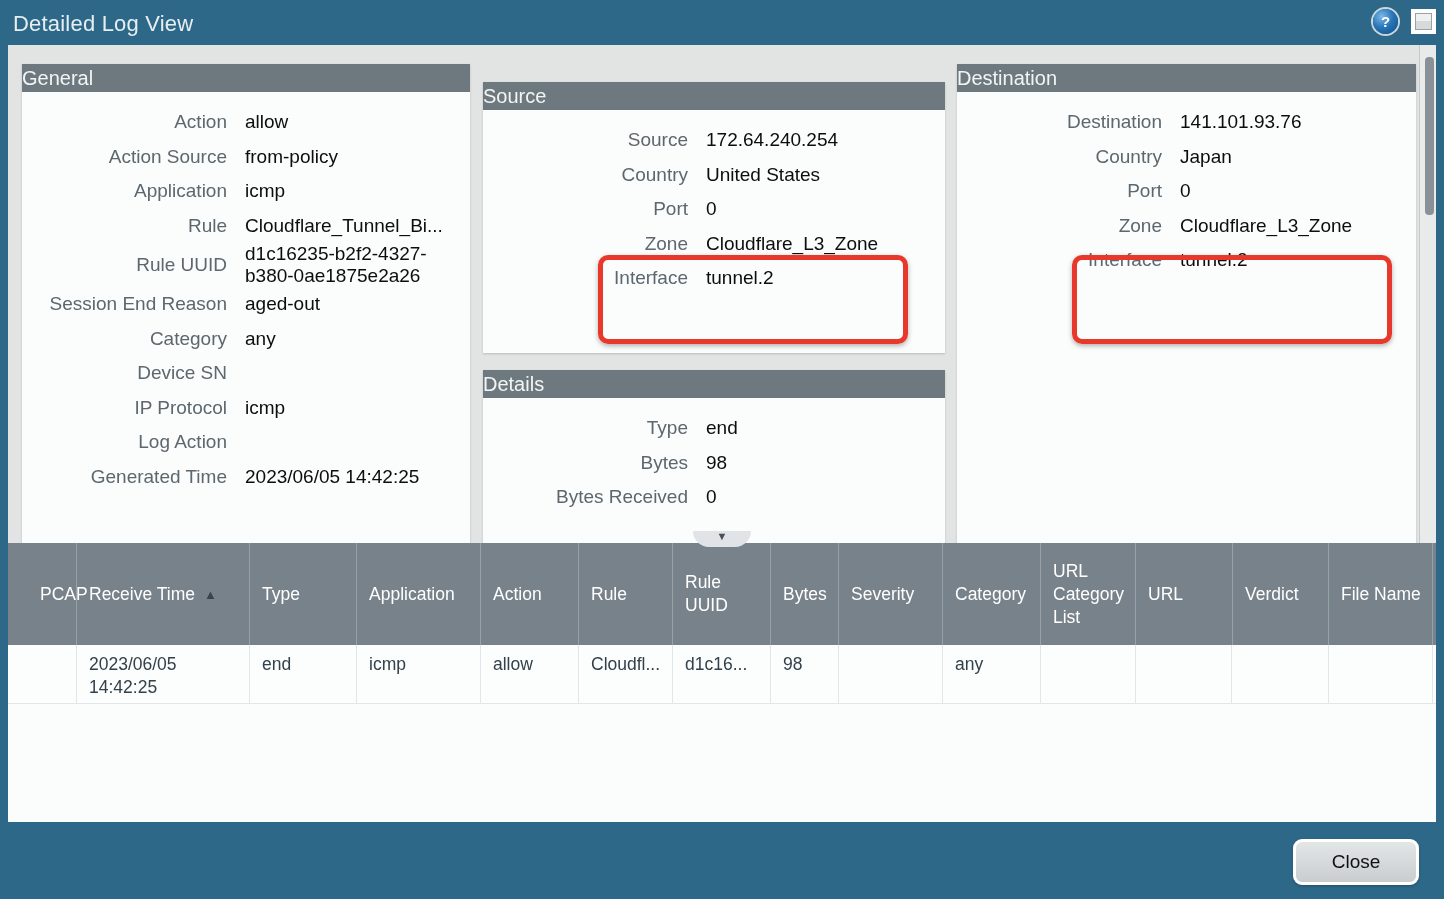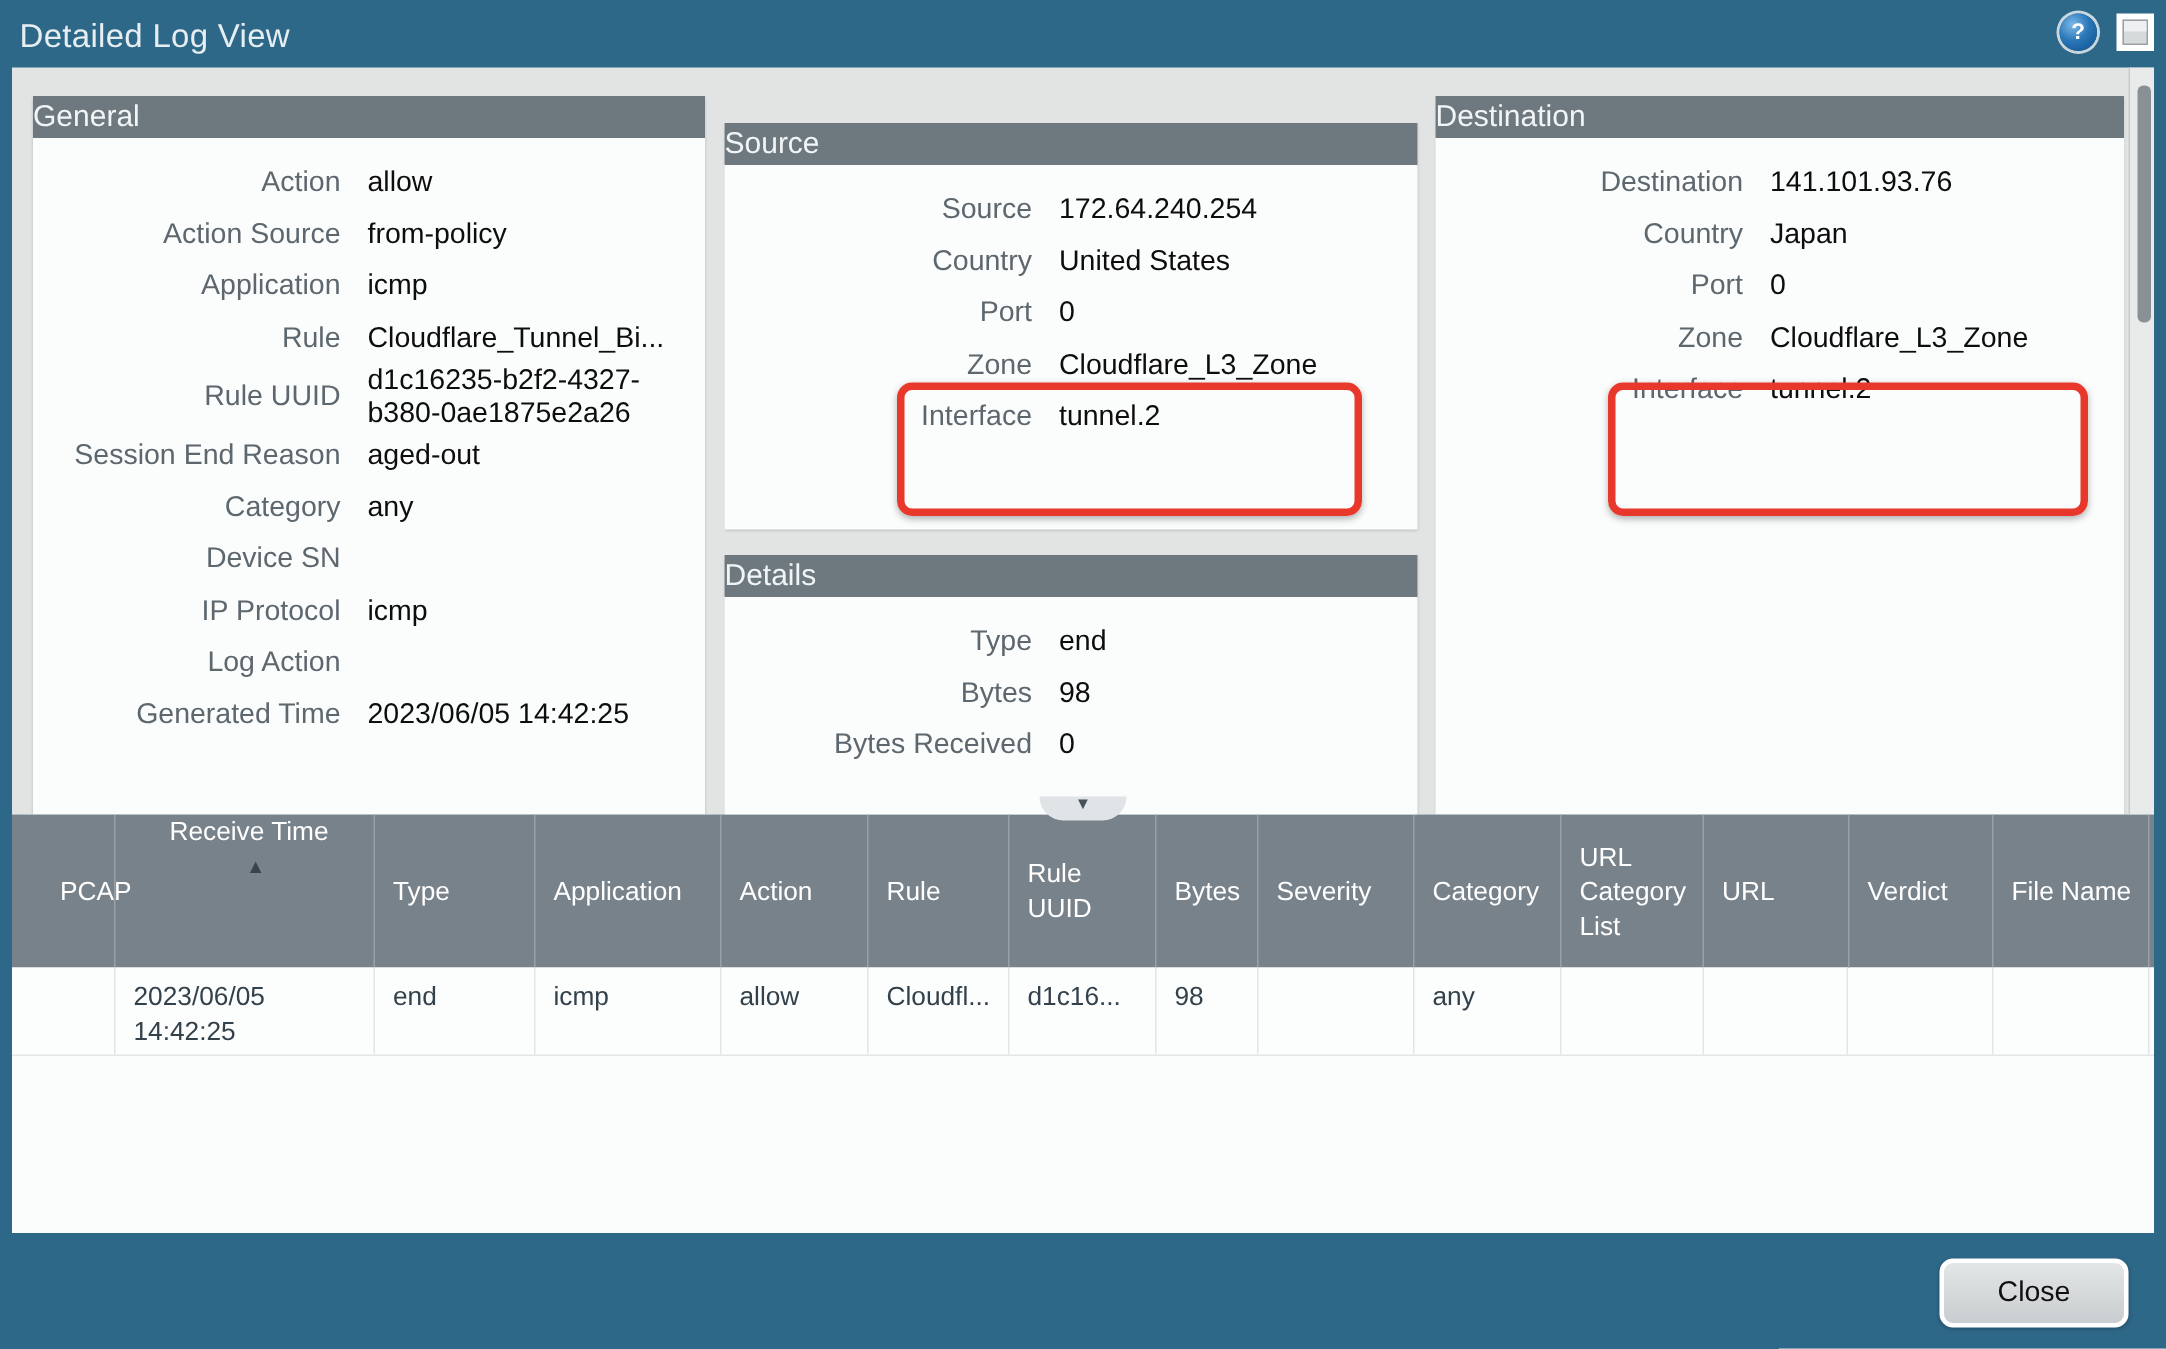--- a/index.html
+++ b/index.html
@@ -89,21 +89,21 @@
     box-sizing:border-box; border-right:1px solid #98A1A7;
     color:#FFFFFF; font-size:17.5px; line-height:23px;
     display:flex; align-items:center; padding-left:12px; padding-right:6px;
   }
   .trow { display:flex; min-height:57px; border-bottom:1px solid #E3E6E8; background:#FCFDFD; }
   .td {
     box-sizing:border-box; border-right:1px solid #E3E6E8;
     color:#33414B; font-size:17.5px; line-height:23px;
     padding:8px 6px 4px 12px;
   }
-  .c0{width:69px;padding-left:32px;} .c1{width:173px;flex-direction:column;} .c2{width:107px;} .c3{width:124px;}
+  .c0{width:69px;padding-left:32px;} .c1{width:173px;} .c2{width:107px;} .c3{width:124px;}
   .c4{width:98px;} .c5{width:94px;}  .c6{width:98px;}  .c7{width:68px;}
   .c8{width:104px;} .c9{width:98px;} .c10{width:95px;} .c11{width:96px;}
   .c12{width:97px;} .c13{width:104px;}
   .sort-arrow { margin-left:9px; font-size:13px; color:#39434B; }
 
   
   .close-btn {
     position:absolute; left:1293px; top:839px; width:126px; height:46px;
     background:linear-gradient(#E3E6E7, #C9CDCF);
     border:3px solid #FFFFFF; border-radius:9px; box-sizing:border-box;

